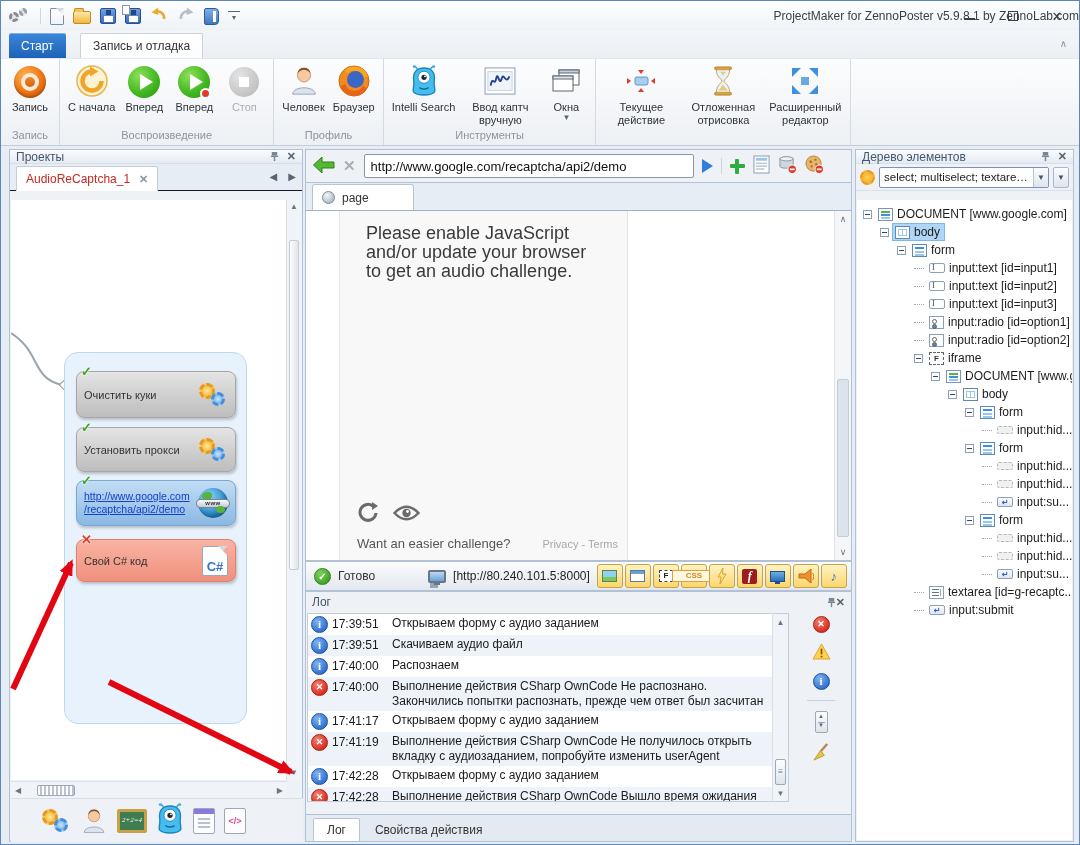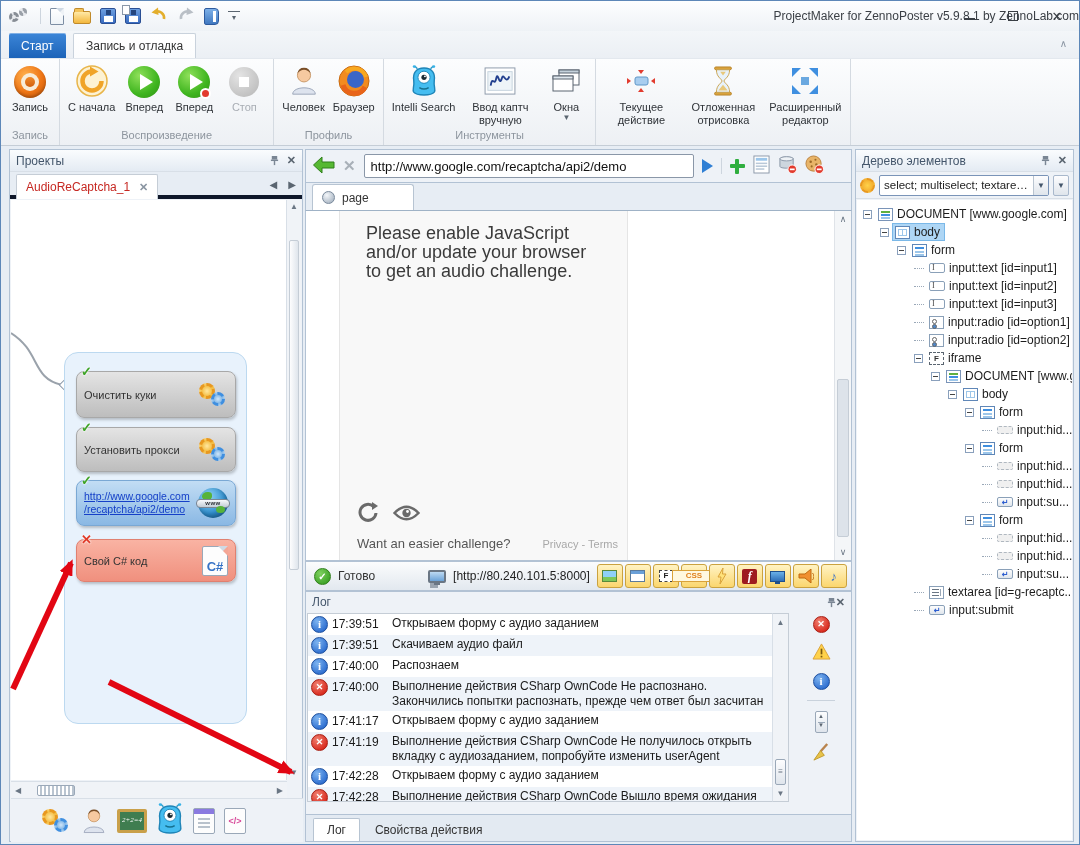--- a/index.html
+++ b/index.html
@@ -16,44 +16,44 @@
 .winctl{margin-left:auto;display:flex;height:100%;z-index:2}
 .winbtn{width:44px;height:100%;display:flex;align-items:center;justify-content:center;color:#3a3f45}
 .wmin{width:11px;height:1.5px;background:#3a3f45;margin-top:6px}
 .wmax{width:10px;height:10px;border:1.5px solid #3a3f45}
 .wclose{font-size:13px}
 
 
 .tabsrow{position:absolute;top:30px;left:0;right:0;height:27px;background:linear-gradient(#f3f6f9,#ebeff4)}
 .rtab{position:absolute;top:2px;height:25px;display:flex;align-items:center;justify-content:center;padding:0 12px;font-size:12px;border-radius:2px 2px 0 0}
 .rtab.start{left:8px;background:linear-gradient(#3c86d8,#1c63b8);color:#fff;box-shadow:inset 0 1px 0 rgba(255,255,255,.35)}
-.rtab.active{left:72px;background:linear-gradient(#fff,#fbfcfd);border:1px solid #c9d2dc;border-bottom:none;color:#333}
+.rtab.active{left:79px;background:linear-gradient(#fff,#fbfcfd);border:1px solid #c9d2dc;border-bottom:none;color:#333}
 .ribbon-collapse{position:absolute;right:12px;top:7px;color:#8a95a2;font-size:10px;cursor:pointer}
 
 
 .ribbon{position:absolute;top:57px;left:0;right:0;height:88px;background:linear-gradient(#fcfdfe,#edf0f4);border-bottom:1px solid #c5cdd6;border-top:1px solid #e3e8ee;display:flex}
 .rgroup{display:flex;flex-direction:column;border-right:1px solid #d4dae1;padding:0 5px}
 .rbtns{flex:1;display:flex;align-items:flex-start;padding-top:4px;gap:2px}
 .rbtn{display:flex;flex-direction:column;align-items:center;padding:2px 3px;border-radius:3px;min-width:48px;cursor:pointer}
 .rbtn .ric{height:34px;display:flex;align-items:center;justify-content:center}
 .rbtn .lbl{font-size:11px;line-height:13px;text-align:center;color:#2f3338;margin-top:2px;min-height:13px;max-width:74px}
 .rbtn.disabled .lbl{color:#a8adb4}
 .rcaret{font-size:8px;color:#5a6570;line-height:8px}
 .rglabel{height:16px;text-align:center;font-size:11px;color:#8d959e}
 
 
 .panel{position:absolute;background:#eef2f7;border:1px solid #b2c2d4}
-.phead{height:22px;display:flex;align-items:center;padding:0 6px;background:linear-gradient(#fafcfe,#e4ebf3);border-bottom:1px solid #d8dfe7;color:#44566b}
+.phead{height:14px;display:flex;align-items:center;padding:0 6px;background:linear-gradient(#fafcfe,#e4ebf3);border-bottom:1px solid #d8dfe7;color:#44566b}
 .phead .ptitle{flex:1}
 .phead .hic{margin-left:8px;cursor:pointer;display:flex;align-items:center}
 .hx{font-size:11px;color:#5a6570;font-weight:bold}
 
 
 .lpanel{left:8px;top:148px;width:294px;height:693px}
-.ptabs{position:relative;height:27px;background:#e7edf4;border-bottom:4px solid #0f172a}
+.ptabs{position:relative;height:27px;background:#e7edf4;border-bottom:1px solid #0f172a}
 .ptab{position:absolute;left:6px;top:2px;height:25px;background:#fff;border:1px solid #c5cdd6;border-bottom:none;display:flex;align-items:center;padding:0 9px;color:#c62822;border-radius:2px 2px 0 0;cursor:pointer}
 .ptab .x{color:#8a95a2;margin-left:9px;font-weight:bold;font-size:11px}
 .ptabnav{position:absolute;right:6px;top:7px;color:#5a6570;display:flex;gap:11px;font-size:10px}
 .pcanvas{position:absolute;left:1px;top:50px;width:276px;height:580px;background:#fff;overflow:hidden}
 .curve{position:absolute;left:0;top:0}
 .vscroll{position:absolute;right:1px;top:50px;width:15px;height:580px;background:#f0f3f7;border-left:1px solid #d8dfe7;text-align:center}
 .vscroll .ar{display:block;color:#6a7684;font-size:8px;line-height:14px}
 .vthumb{position:absolute;left:2px;right:2px;top:40px;height:330px;background:linear-gradient(90deg,#fdfdfe,#dfe5ec);border:1px solid #c5cdd6;border-radius:2px}
 .vscroll .ar.dn{position:absolute;bottom:0;left:0;right:0}
 .hscroll{position:absolute;left:1px;width:276px;top:631px;height:17px;background:#f0f3f7;border-top:1px solid #d8dfe7;display:flex;align-items:center;padding:0 4px;color:#6a7684;font-size:8px}

